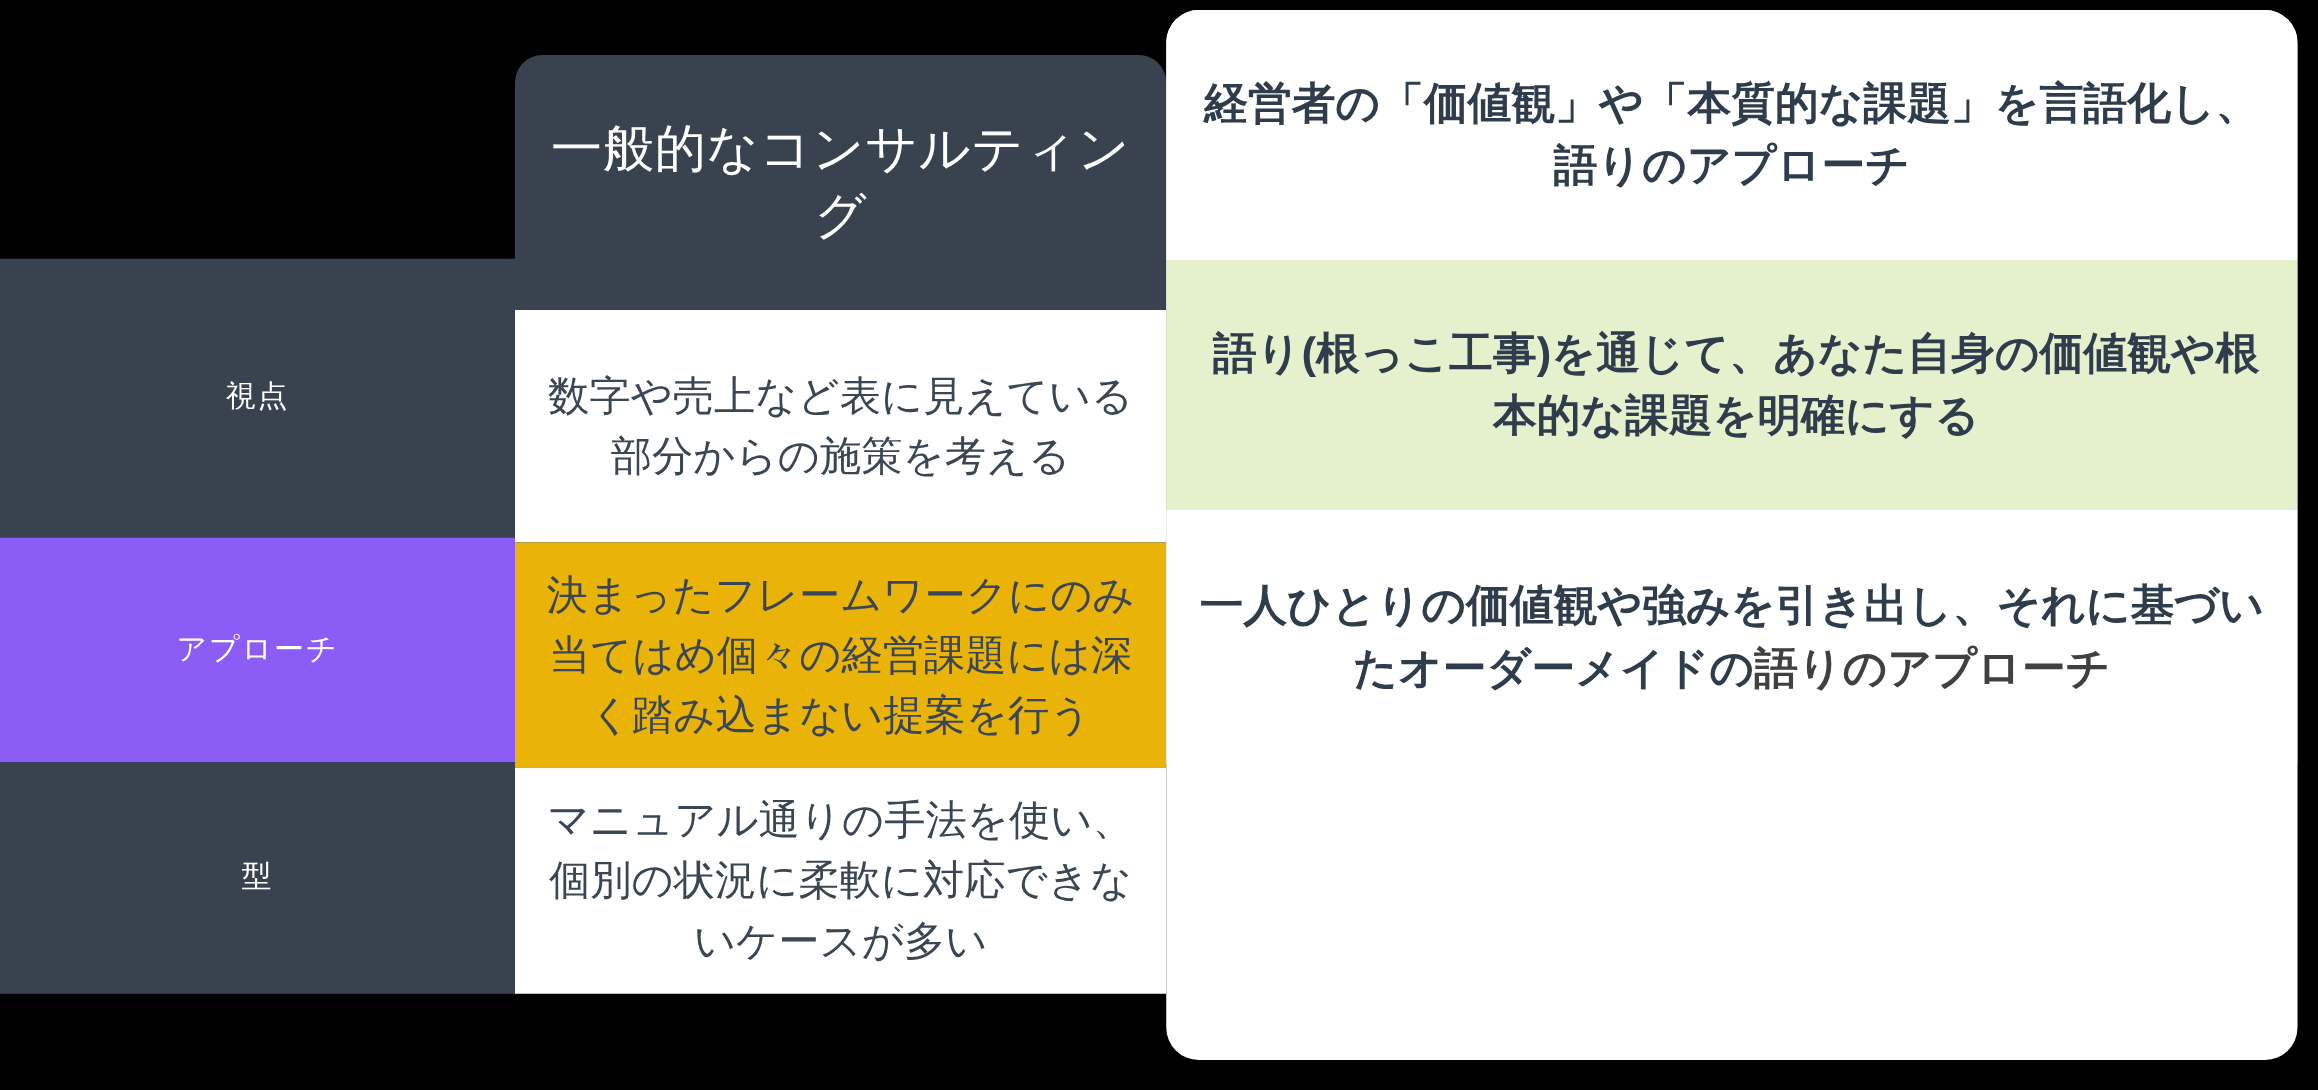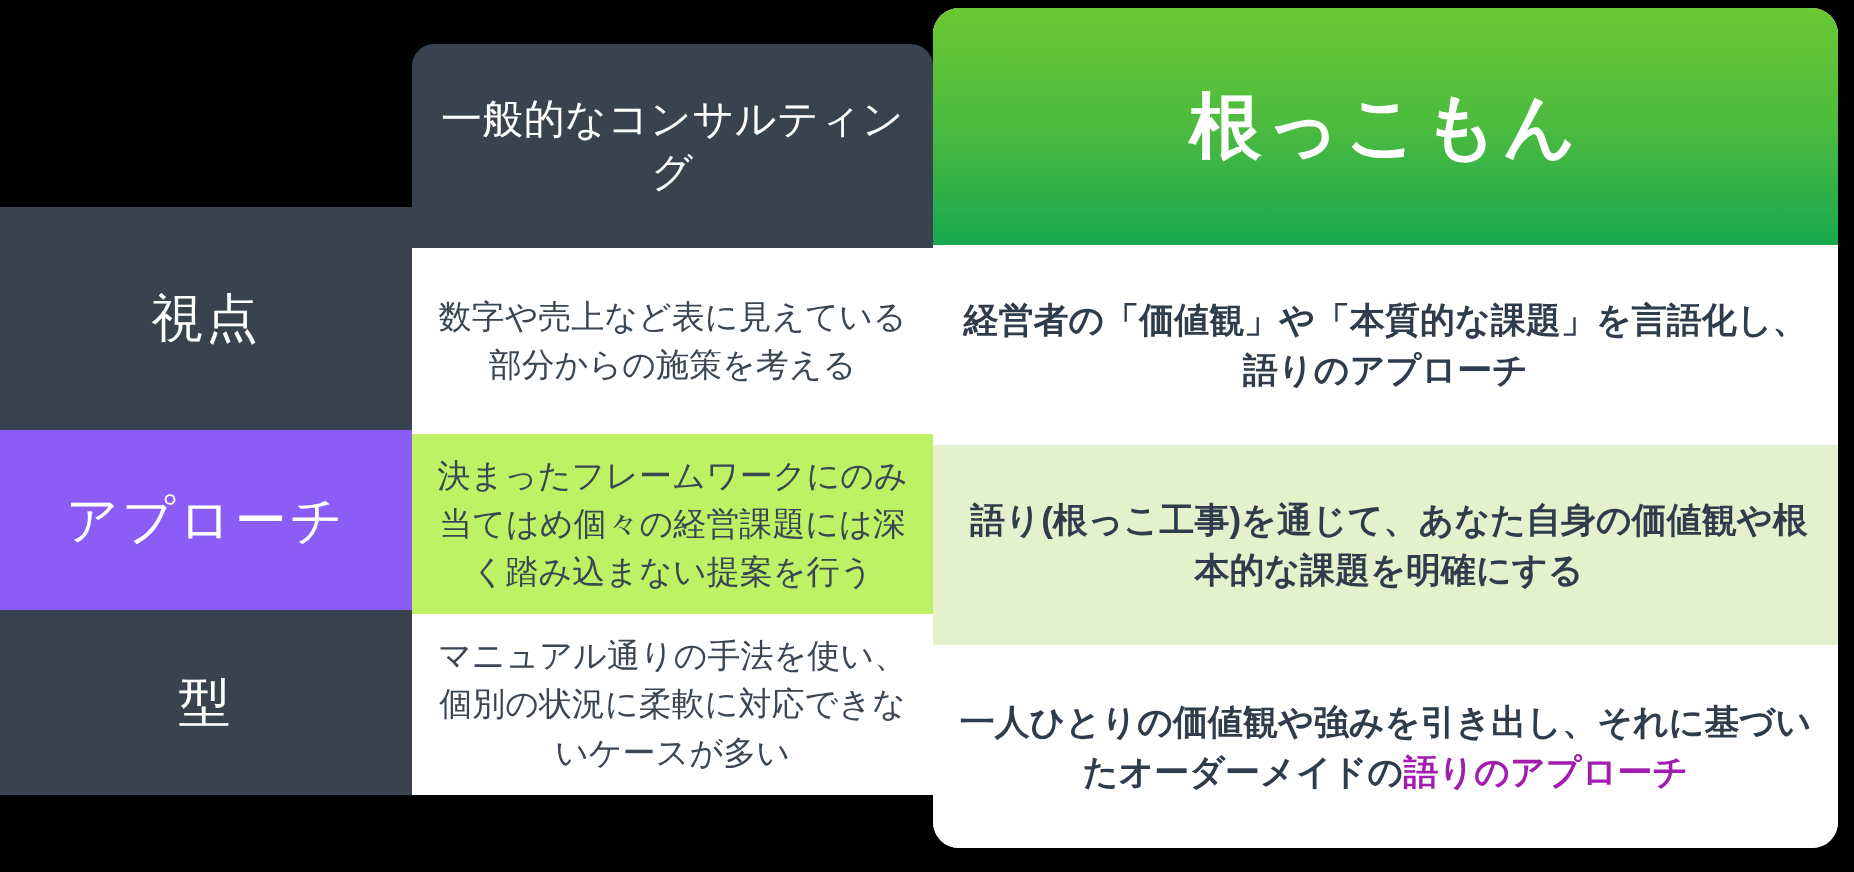--- a/index.html
+++ b/index.html
@@ -32,21 +32,21 @@
     height: 588px;
   }
   .label-cell {
     box-sizing: border-box;
     width: 100%;
     display: flex;
     align-items: center;
     justify-content: center;
     text-align: center;
     color: #ffffff;
-    font-size: 52px;
+    font-size: 24px;
     line-height: 1.35;
     letter-spacing: 0.06em;
     font-weight: 400;
   }
   .label-cell.r0 { height: 223px; background: #39434f; }
   .label-cell.r1 { height: 180px; background: #8b5cf6; }
   .label-cell.r2 { height: 185px; background: #39434f; }
 
   
   .col-generic {
@@ -80,21 +80,21 @@
     align-items: center;
     justify-content: center;
     text-align: center;
     color: #3a4653;
     font-size: 33px;
     line-height: 1.46;
     font-weight: 400;
     padding: 0 16px;
   }
   .generic-cell.g0 { height: 186px; background: #ffffff; }
-  .generic-cell.g1 { height: 180px; background: #bef264; }
+  .generic-cell.g1 { height: 180px; background: #eab308; }
   .generic-cell.g2 { height: 181px; background: #ffffff; }
 
   
   .col-brand {
     position: absolute;
     left: 933px;
     top: 8px;
     width: 905px;
     height: 840px;
     border-radius: 26px;
@@ -125,21 +125,21 @@
     text-align: center;
     color: #2f3c4c;
     font-size: 35px;
     font-weight: 700;
     line-height: 1.42;
     padding: 0 22px;
   }
   .brand-cell.b0 { height: 200px; background: #ffffff; }
   .brand-cell.b1 { height: 200px; background: #e5f0cd; padding-left: 29px; }
   .brand-cell.b2 { height: 203px; background: #ffffff; }
-  .accent { color: #a21caf; margin-top: 17px; }
+  .accent { color: #404040; margin-top: 17px; }
 </style>
 </head>
 <body>
 
 <div class="stage">
 
   <div class="col-labels">
     <div class="label-cell r0">視点</div>
     <div class="label-cell r1">アプローチ</div>
     <div class="label-cell r2">型</div>
@@ -148,23 +148,20 @@
   <div class="col-generic">
     <div class="generic-head">
       <div class="generic-head-text">一般的なコンサルティング</div>
     </div>
     <div class="generic-cell g0">数字や売上など表に見えている部分からの施策を考える</div>
     <div class="generic-cell g1">決まったフレームワークにのみ当てはめ個々の経営課題には深く踏み込まない提案を行う</div>
     <div class="generic-cell g2">マニュアル通りの手法を使い、個別の状況に柔軟に対応できないケースが多い</div>
   </div>
 
   <div class="col-brand">
-    <div class="brand-head">
-      <div class="brand-head-text">根っこもん</div>
-    </div>
     <div class="brand-cell b0">経営者の「価値観」や「本質的な課題」を言語化し、語りのアプローチ</div>
     <div class="brand-cell b1">語り(根っこ工事)を通じて、あなた自身の価値観や根本的な課題を明確にする</div>
     <div class="brand-cell b2">
       <div><span>一人ひとりの価値観や強みを引き出し、それに基づいたオーダーメイドの</span><span class="accent">語りのアプローチ</span></div>
     </div>
   </div>
 
 </div>
 
 </body></html>

